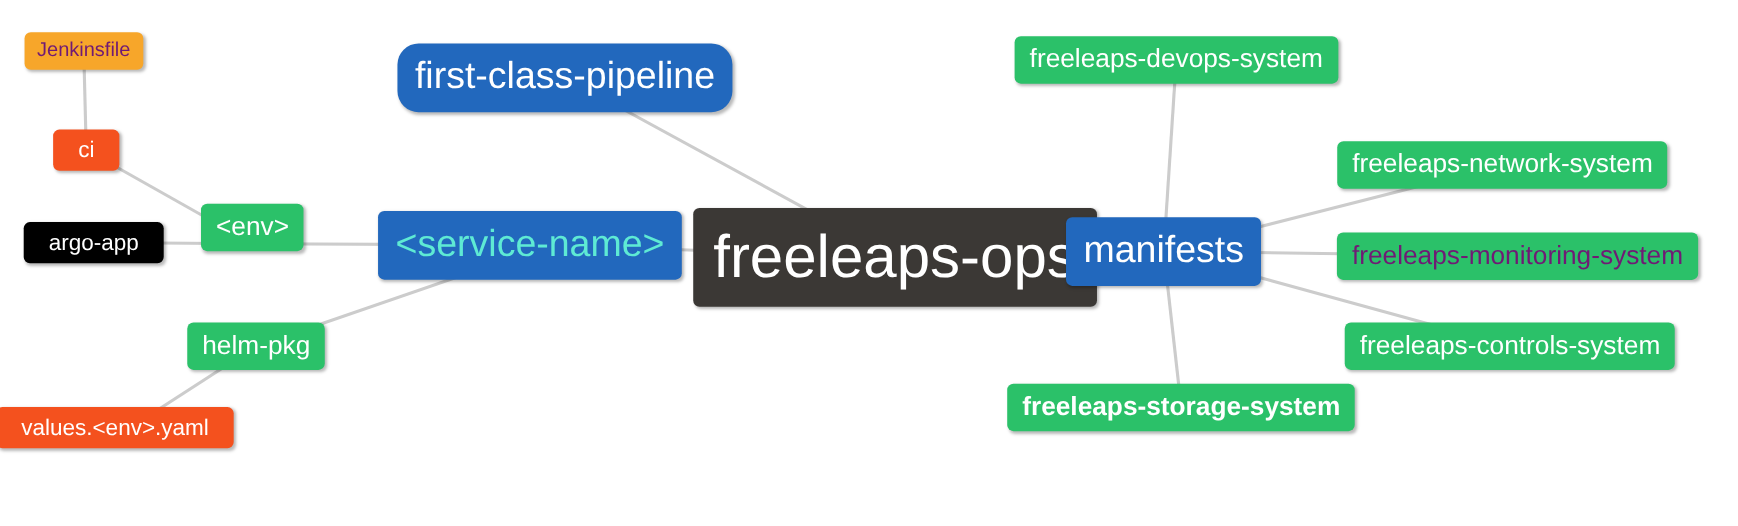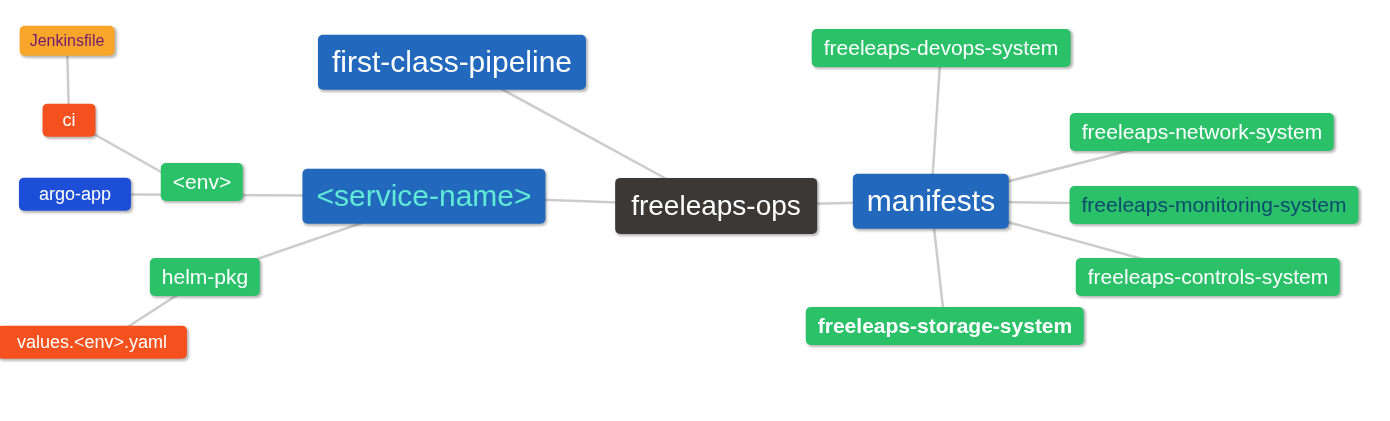--- a/index.html
+++ b/index.html
@@ -26,21 +26,21 @@
     transform: translate(-50%, -50%);
     color: #ffffff;
     white-space: nowrap;
     border-radius: 5px;
     box-shadow: 1.5px 1.5px 2.5px rgba(0,0,0,0.28);
     z-index: 2;
     cursor: default;
     line-height: 1.15;
     text-align: center;
   }
-  .lvl0 { font-size: 28px; padding: 12px 16px; }
+  .lvl0 { font-size: 48px; padding: 12px 16px; }
   .lvl1 { font-size: 30px; padding: 10px 14px; }
   .lvl2 { font-size: 21px; padding: 7px 12px;  }
   .lvl3 { font-size: 18px; padding: 6px 20px;  }
   .lvl4 { font-size: 16px; padding: 6px 10px;  }
 </style>
 </head>
 <body>
 
 <div id="canvas">
   <svg id="edges" width="1390" height="421">
@@ -54,28 +54,28 @@
       <line x1="440" y1="196" x2="716" y2="206" stroke="#cccccc" stroke-width="2.5"></line>
       <line x1="716" y1="206" x2="931" y2="201" stroke="#cccccc" stroke-width="2.5"></line>
       <line x1="931" y1="201" x2="941" y2="48" stroke="#cccccc" stroke-width="2.5"></line>
       <line x1="931" y1="201" x2="1202" y2="132" stroke="#cccccc" stroke-width="2.5"></line>
       <line x1="931" y1="201" x2="1214" y2="205" stroke="#cccccc" stroke-width="2.5"></line>
       <line x1="931" y1="201" x2="1208" y2="277" stroke="#cccccc" stroke-width="2.5"></line>
       <line x1="931" y1="201" x2="945" y2="326" stroke="#cccccc" stroke-width="2.5"></line>
     </svg>
   <div id="nodes">
       <div class="node lvl0" style="left: 716px; top: 206px; background: rgb(59, 56, 53); color: rgb(255, 255, 255);">freeleaps-ops</div>
-      <div class="node lvl1" style="left: 452px; top: 62px; background: rgb(34, 104, 189); color: rgb(255, 255, 255);">first-class-pipeline</div>
+      <div class="node lvl1" style="left: 452px; top: 62px; background: rgb(34, 104, 189); color: rgb(255, 255, 255); border-radius: 17px;">first-class-pipeline</div>
       <div class="node lvl1" style="left: 424px; top: 196px; background: rgb(34, 104, 189); color: #5eead4;">&lt;service-name&gt;</div>
       <div class="node lvl1" style="left: 931px; top: 201px; background: rgb(34, 104, 189); color: rgb(255, 255, 255); text-align: right;">manifests</div>
       <div class="node lvl2" style="left: 202px; top: 182px; background: rgb(43, 193, 105); color: rgb(255, 255, 255);">&lt;env&gt;</div>
       <div class="node lvl2" style="left: 205px; top: 277px; background: rgb(43, 193, 105); color: rgb(255, 255, 255);">helm-pkg</div>
       <div class="node lvl2" style="left: 941px; top: 48px; background: rgb(43, 193, 105); color: rgb(255, 255, 255);">freeleaps-devops-system</div>
       <div class="node lvl2" style="left: 1202px; top: 132px; background: rgb(43, 193, 105); color: rgb(255, 255, 255);">freeleaps-network-system</div>
-      <div class="node lvl2" style="left: 1214px; top: 205px; background: rgb(43, 193, 105); color: #0c4a6e;">freeleaps-monitoring-system</div>
+      <div class="node lvl2" style="left: 1214px; top: 205px; background: rgb(43, 193, 105); color: #701a75;">freeleaps-monitoring-system</div>
       <div class="node lvl2" style="left: 1208px; top: 277px; background: rgb(43, 193, 105); color: rgb(255, 255, 255);">freeleaps-controls-system</div>
       <div class="node lvl2" style="left: 945px; top: 326px; background: rgb(43, 193, 105); color: rgb(255, 255, 255); font-weight: bold;">freeleaps-storage-system</div>
       <div class="node lvl3" style="left: 69px; top: 120px; background: rgb(244, 81, 30); color: rgb(255, 255, 255);">ci</div>
-      <div class="node lvl3" style="left: 75px; top: 194px; background: #1d4ed8; color: rgb(255, 255, 255);">argo-app</div>
+      <div class="node lvl3" style="left: 75px; top: 194px; background: #000000; color: rgb(255, 255, 255);">argo-app</div>
       <div class="node lvl3" style="left: 92px; top: 342px; background: rgb(244, 81, 30); color: rgb(255, 255, 255);">values.&lt;env&gt;.yaml</div>
       <div class="node lvl4" style="left: 67px; top: 41px; background: rgb(247, 166, 42); color: #701a75;">Jenkinsfile</div>
     </div>
 </div>
 
 </body></html>

